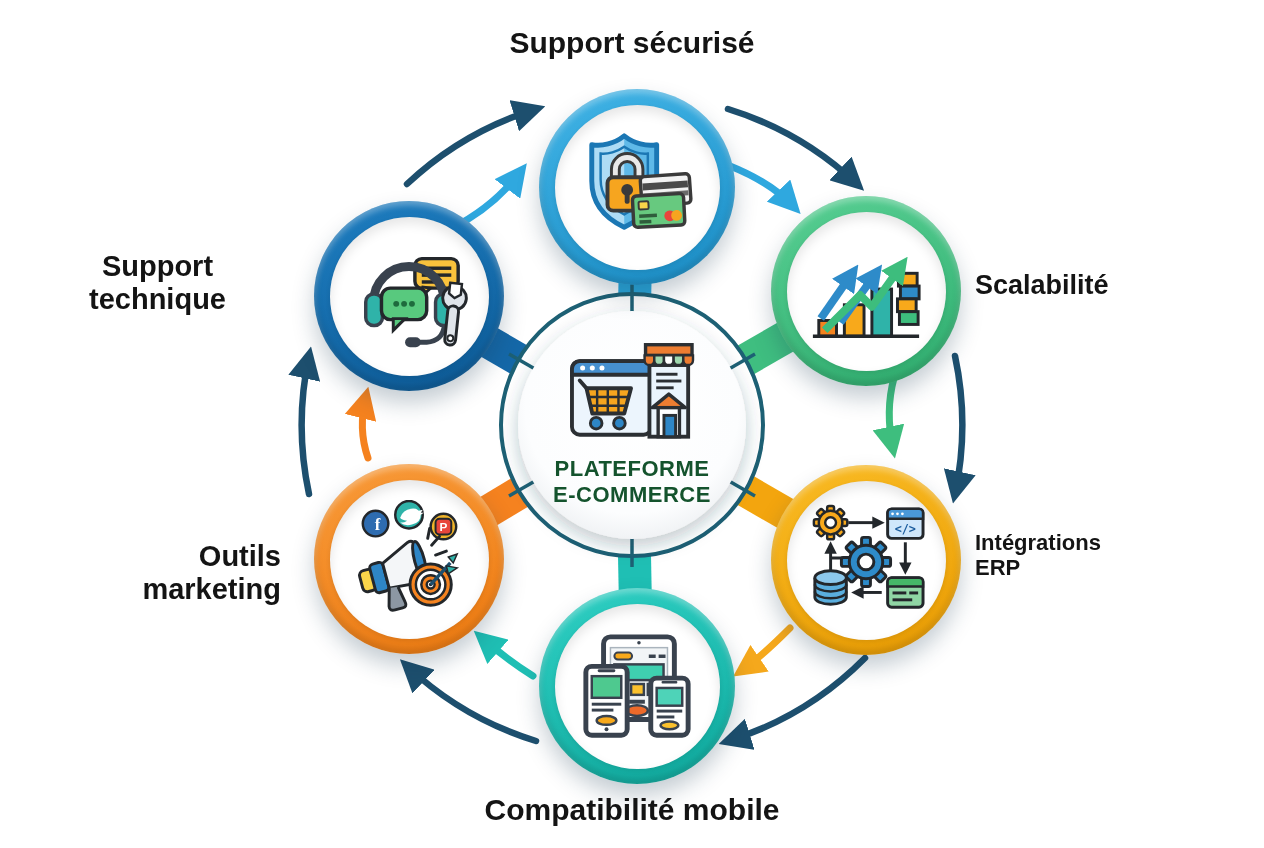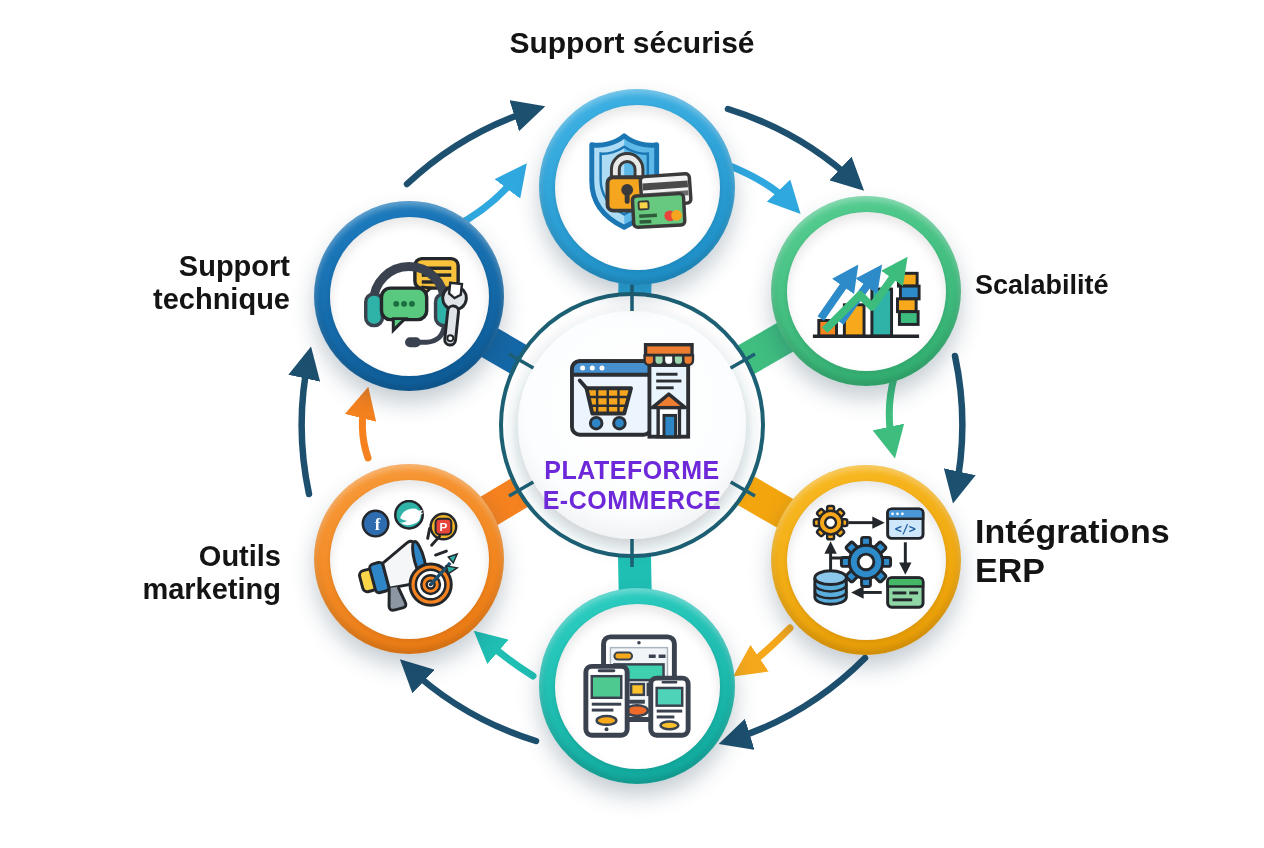--- a/index.html
+++ b/index.html
@@ -17,29 +17,29 @@
   .n-paiement   {left:539px;top:89px; width:196px;height:196px;background:linear-gradient(160deg,#41b4e6,#1b8ec7);}
   .n-scalabilite{left:771px;top:196px;width:190px;height:190px;background:linear-gradient(160deg,#58cf93,#2fae6f);}
   .n-erp        {left:771px;top:465px;width:190px;height:190px;background:linear-gradient(160deg,#f9bb24,#eb9d03);}
   .n-mobile     {left:539px;top:588px;width:196px;height:196px;background:linear-gradient(160deg,#2fd0c4,#0fa99d);}
   .n-marketing  {left:314px;top:464px;width:190px;height:190px;background:linear-gradient(160deg,#f89b3a,#ee7a10);}
   .n-support    {left:314px;top:201px;width:190px;height:190px;background:linear-gradient(160deg,#1e7ec1,#0d5a96);}
   .node-icon{width:118px;height:118px;}
   
   .center-icon{position:absolute;left:569px;top:336px;width:126px;height:122px;}
   .center-label{position:absolute;left:502px;top:456px;width:260px;text-align:center;
-        font-weight:800;font-size:25px;line-height:1.18;letter-spacing:.5px;color:#6d28d9;white-space:pre-line;}
+        font-weight:800;font-size:22px;line-height:1.18;letter-spacing:.5px;color:#14532d;white-space:pre-line;}
   
   .label{position:absolute;font-weight:800;color:#141414;white-space:pre-line;line-height:1.15;}
   .label-paiement {left:432px;top:26px; width:400px;text-align:center;font-size:30px;}
   .label-scalabilite{left:975px;top:270px;width:280px;text-align:left;font-size:27px;}
-  .label-erp      {left:975px;top:512px;width:280px;text-align:left;font-size:34px;}
+  .label-erp      {left:975px;top:530px;width:280px;text-align:left;font-size:22px;}
   .label-mobile   {left:412px;top:793px;width:440px;text-align:center;font-size:30px;}
   .label-marketing{left:46px; top:540px;width:235px;text-align:right;font-size:29px;}
-  .label-support  {left:55px; top:250px;width:235px;text-align:right;font-size:29px;}
+  .label-support  {left:40px; top:250px;width:235px;text-align:center;font-size:29px;}
 </style>
 </head>
 <body>
 
 <div class="canvas">
 
   <svg class="layer" width="1264" height="848" viewBox="0 0 1264 848">
     <defs>
       <marker id="ah-navy" viewBox="0 0 10 10" refX="7" refY="5" markerWidth="5" markerHeight="5" orient="auto">
           <path d="M0 0 L10 5 L0 10 z" fill="#1D4F6E"></path>
@@ -374,18 +374,19 @@
           <circle cy="19" r="3" fill="#fff" stroke="#23272b" stroke-width="2"></circle>
         </g>
       </svg>
     </div>
   </div>
 
   <div class="label label-paiement">Support sécurisé</div>
   <div class="label label-scalabilite">Scalabilité</div>
   <div class="label label-erp">Intégrations
 ERP</div>
+  <div class="label label-mobile">Compatibilité mobile</div>
   <div class="label label-marketing">Outils
 marketing</div>
   <div class="label label-support">Support
 technique</div>
 
 </div>
 
 </body></html>

